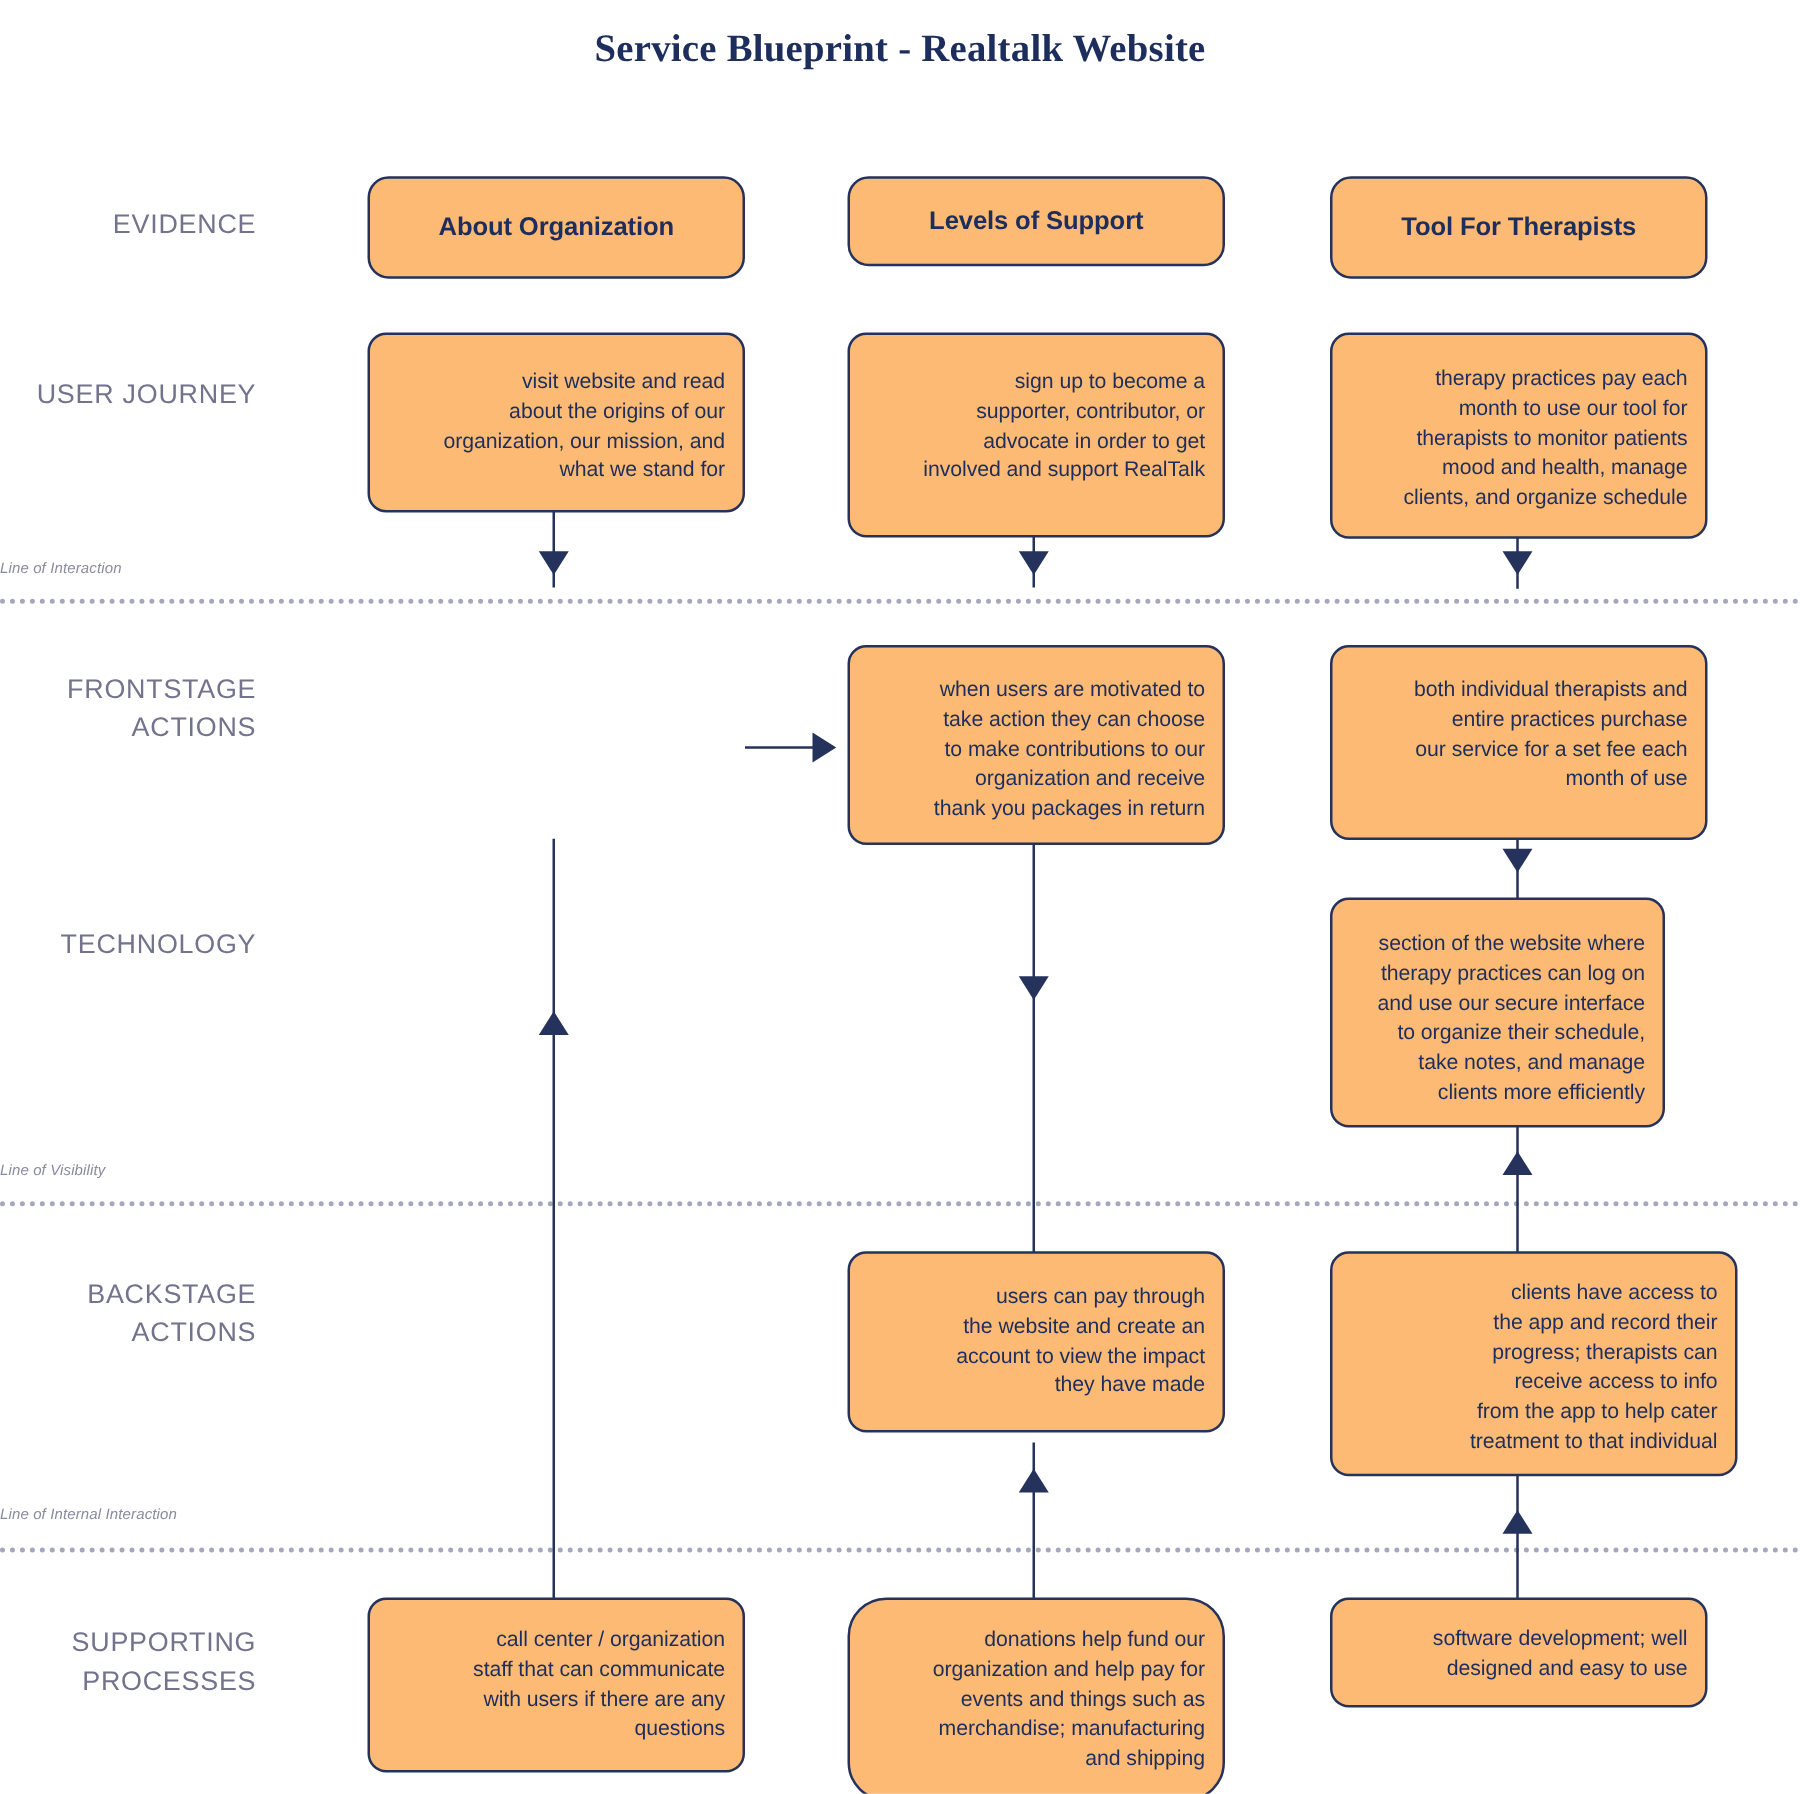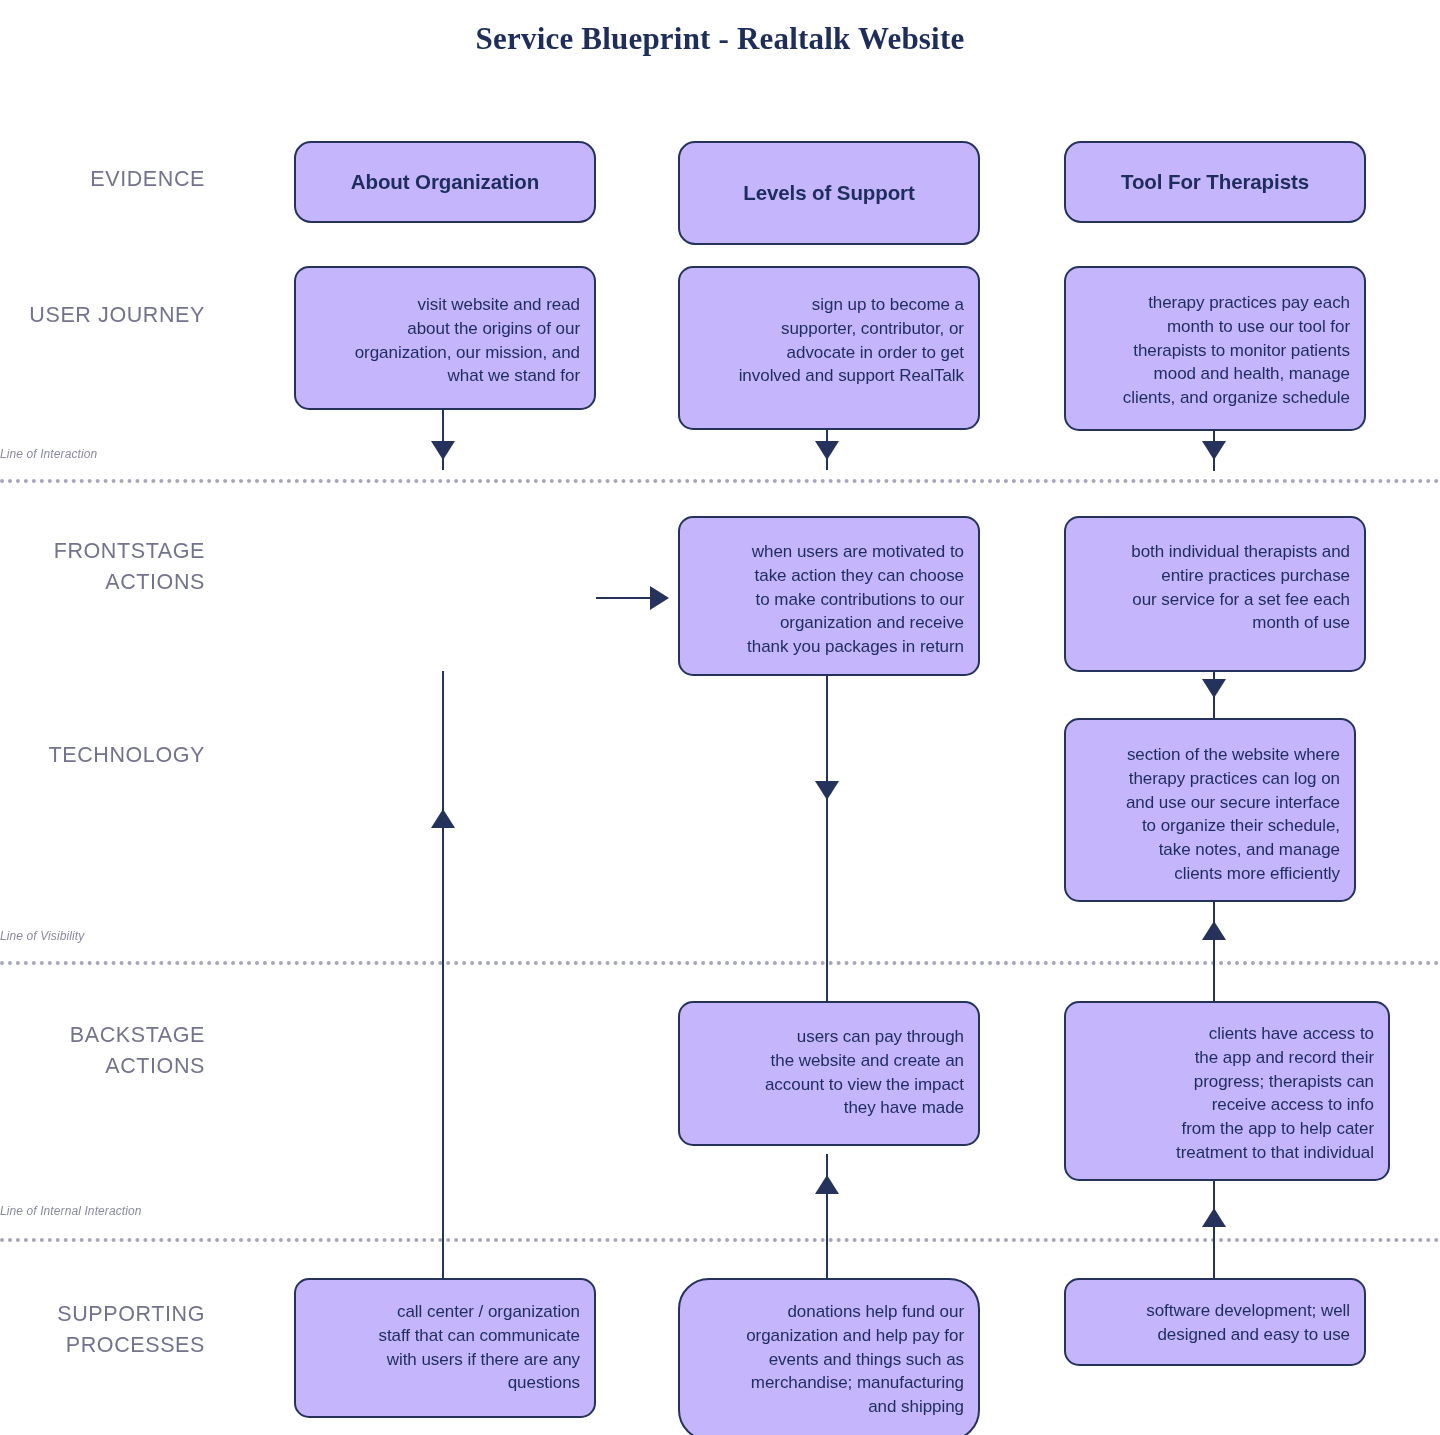--- a/index.html
+++ b/index.html
@@ -48,21 +48,21 @@
     position:absolute;left:0;width:1440px;height:0;
     border-top:4px dotted #a6a6bd;
   }
 
   
   .box{
     position:absolute;
     box-sizing:border-box;
     border:2.2px solid #24325c;
     border-radius:15px;
-    background:#c4b5fd;
+    background:#fdba74;
     color:#1d2d5c;
     z-index:5;
   }
   .box .txt{
     position:absolute;
     left:30px;right:14px;
     font-size:17px;
     line-height:23.8px;
     color:#1d2d5c;
     white-space:pre-line;
@@ -157,21 +157,21 @@
 
   <div class="vline" style="left:1213px;top:1150px;height:130px;"></div>
   <div class="arrow-up" style="left:1202px;top:1192px;"></div>
 
   <div class="hline" style="left:596px;top:581px;width:66px;"></div>
   <div class="arrow-right" style="left:650px;top:570px;"></div>
 
   <div class="box evidence" style="left:294px;top:125px;width:302px;height:82px;">
     <div class="hdr">About Organization</div>
   </div>
-  <div class="box evidence" style="left:678px;top:125px;width:302px;height:104px;">
+  <div class="box evidence" style="left:678px;top:125px;width:302px;height:72px;">
     <div class="hdr">Levels of Support</div>
   </div>
   <div class="box evidence" style="left:1064px;top:125px;width:302px;height:82px;">
     <div class="hdr">Tool For Therapists</div>
   </div>
 
   <div class="box" style="left:294px;top:250px;width:302px;height:144px;">
     <div class="txt" style="top:25px;">visit website and read
 about the origins of our
 organization, our mission, and
@@ -198,21 +198,21 @@
 organization and receive
 thank you packages in return</div>
   </div>
   <div class="box" style="left:1064px;top:500px;width:302px;height:156px;">
     <div class="txt" style="top:22px;">both individual therapists and
 entire practices purchase
 our service for a set fee each
 month of use</div>
   </div>
 
-  <div class="box" style="left:1064px;top:702px;width:292px;height:184px;">
+  <div class="box" style="left:1064px;top:702px;width:268px;height:184px;">
     <div class="txt" style="top:23px;">section of the website where
 therapy practices can log on
 and use our secure interface
 to organize their schedule,
 take notes, and manage
 clients more efficiently</div>
   </div>
 
   <div class="box" style="left:678px;top:985px;width:302px;height:145px;">
     <div class="txt" style="top:22px;">users can pay through

